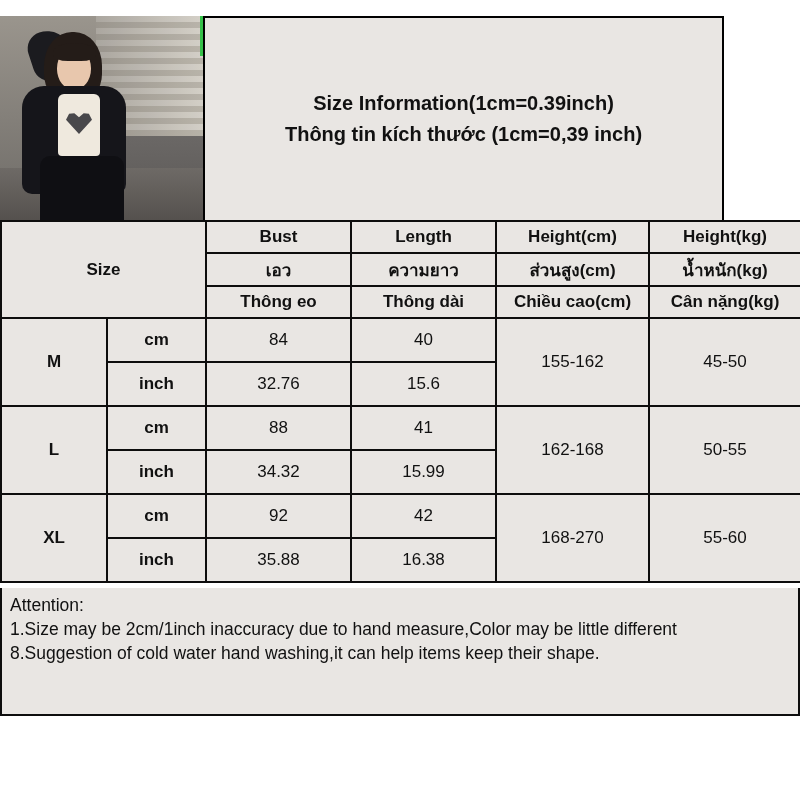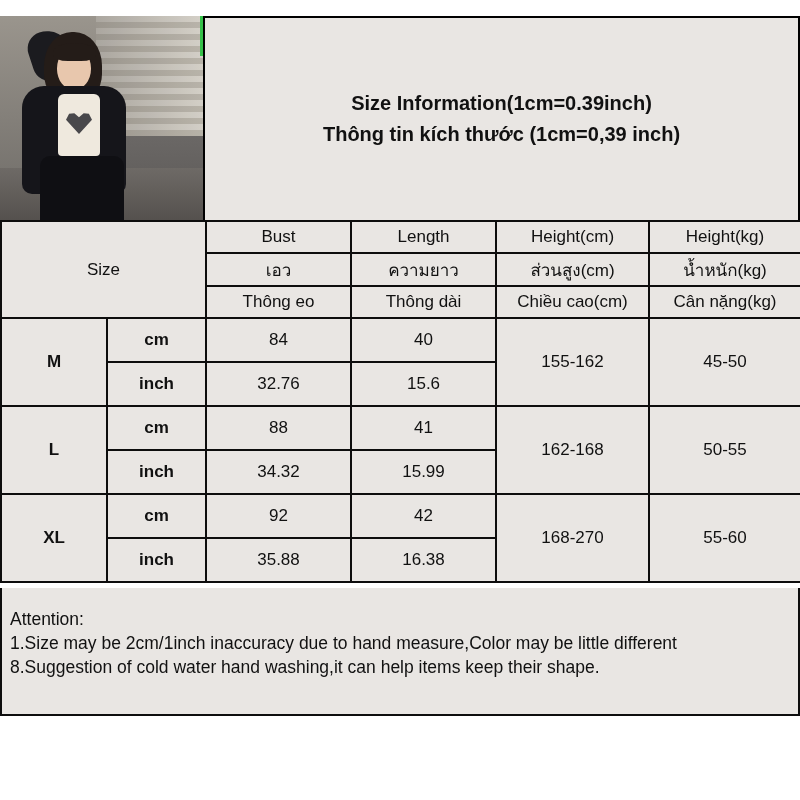--- a/index.html
+++ b/index.html
@@ -13,21 +13,21 @@
     position: relative;
     width: 800px; height: 800px;
     background: #ffffff;
     overflow: hidden;
   }
 
   
   .top-row {
     position: absolute;
     left: 0; top: 16px;
-    width: 800px; height: 204px;
+    width: 724px; height: 204px;
     display: flex;
   }
   .photo-cell {
     width: 205px; height: 204px;
     position: relative;
     overflow: hidden;
     background: #6f6f74;
     border-right: 2px solid #000;
   }
   
@@ -122,36 +122,36 @@
     font-size: 17px;
     padding: 2px 4px;
   }
   .col-size   { width: 106px; }
   .col-unit   { width: 99px; }
   .col-bust   { width: 145px; }
   .col-length { width: 145px; }
   .col-height { width: 153px; }
   .col-weight { width: 152px; }
 
-  .hdr { font-weight: normal; font-size: 17px; height: 32px; }
-  .hdr-size { font-weight: normal; font-size: 26px; }
+  .hdr { font-weight: bold; font-size: 17px; height: 32px; }
+  .hdr-size { font-weight: bold; font-size: 26px; }
   .unit-cell { font-weight: bold; font-size: 16px; }
   .size-cell { font-weight: bold; font-size: 19px; }
   .val-cell { font-size: 18px; }
   .row-h { height: 44px; }
 
   
   .attention {
     position: absolute;
     left: 0; top: 588px;
     width: 800px; height: 128px;
     background: #e9e6e3;
     border: 2px solid #0d0d0d;
     border-top: none;
-    padding: 20px 8px 4px 8px;
+    padding: 6px 8px 4px 8px;
   }
   .attention p {
     margin: 0 0 1px 0;
     font-size: 17.5px;
     color: #111;
     line-height: 1.32;
   }
   .foot-blank {
     position: absolute; left: 0; top: 716px; width: 800px; height: 84px;
     background: #ffffff;

